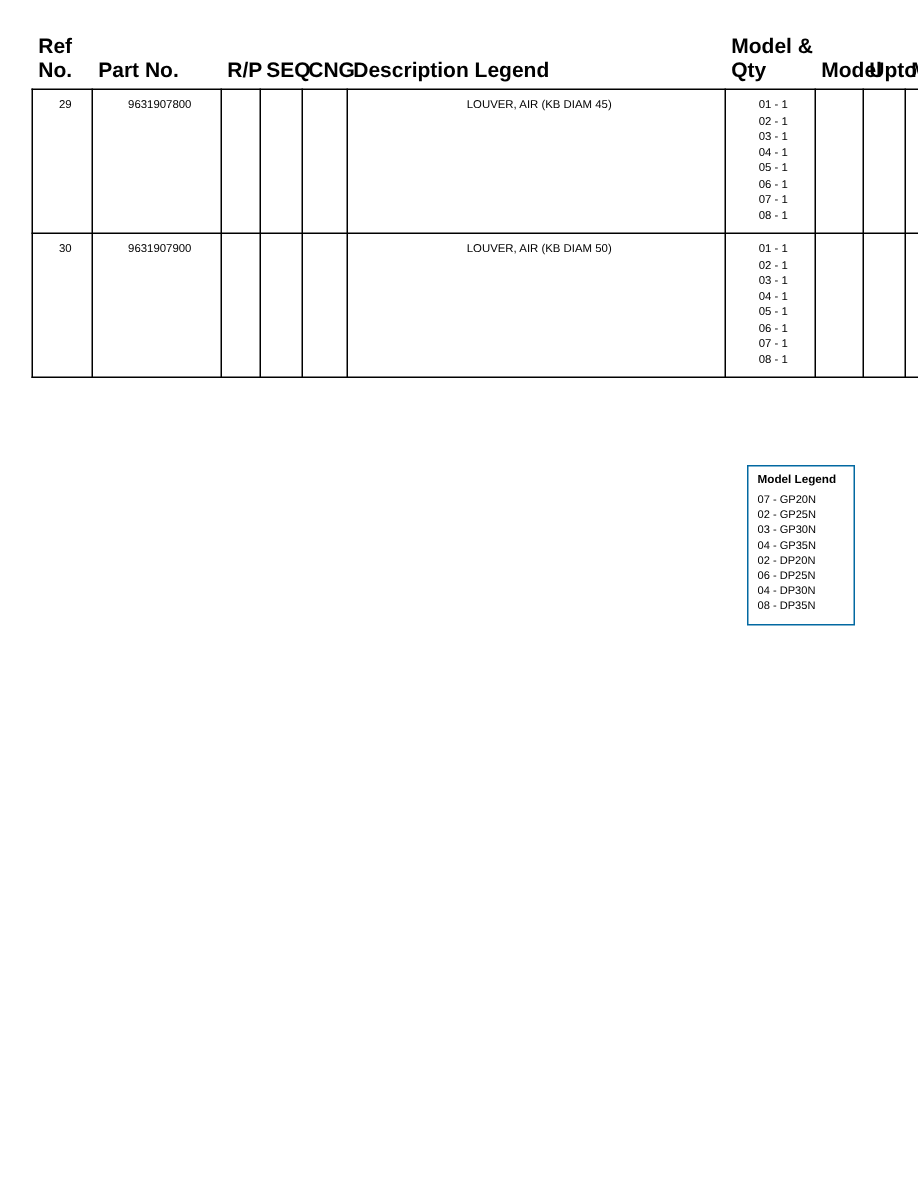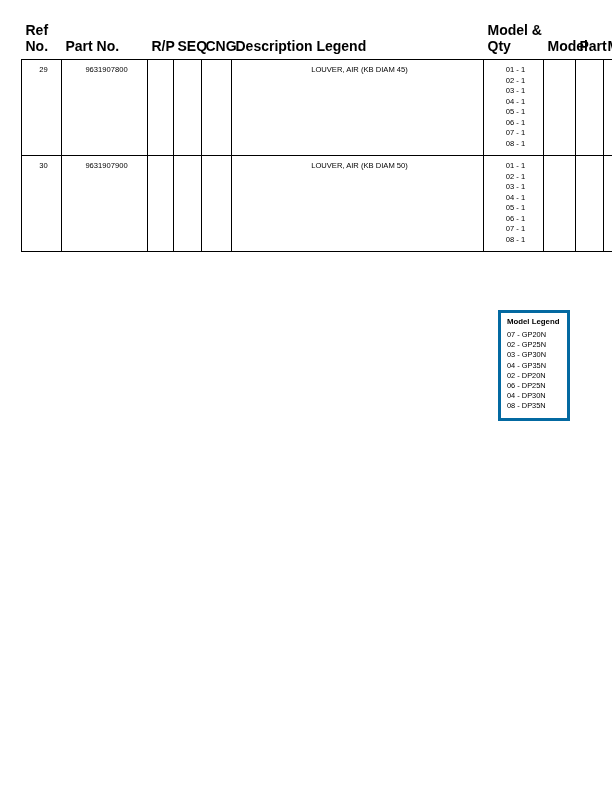--- a/index.html
+++ b/index.html
@@ -76,21 +76,21 @@
 
   .qty-line {
     display: block;
     white-space: nowrap;
   }
   .legend {
     position: absolute;
     left: 498px;
     top: 288px;
     width: 72px;
-    border: 3px solid #0369a1;
+    border: 1px solid #0369a1;
     padding: 4px 5px 6px 6px;
     box-sizing: border-box;
   }
   .legend-title {
     font-size: 7.8px;
     font-weight: bold;
     margin-bottom: 4px;
   }
   .legend-item {
     font-size: 7.4px;
@@ -121,21 +121,21 @@
     <thead>
       <tr>
         <th>Ref No.</th>
         <th>Part No.</th>
         <th>R/P</th>
         <th>SEQ</th>
         <th>CNG</th>
         <th>Description Legend</th>
         <th>Model &amp; Qty</th>
         <th>Model</th>
-        <th>Part</th>
+        <th>Upto</th>
         <th>M/R</th>
       </tr>
     </thead>
     <tbody>
       <tr>
         <td>29</td>
         <td>9631907800</td>
         <td></td>
         <td></td>
         <td></td>

